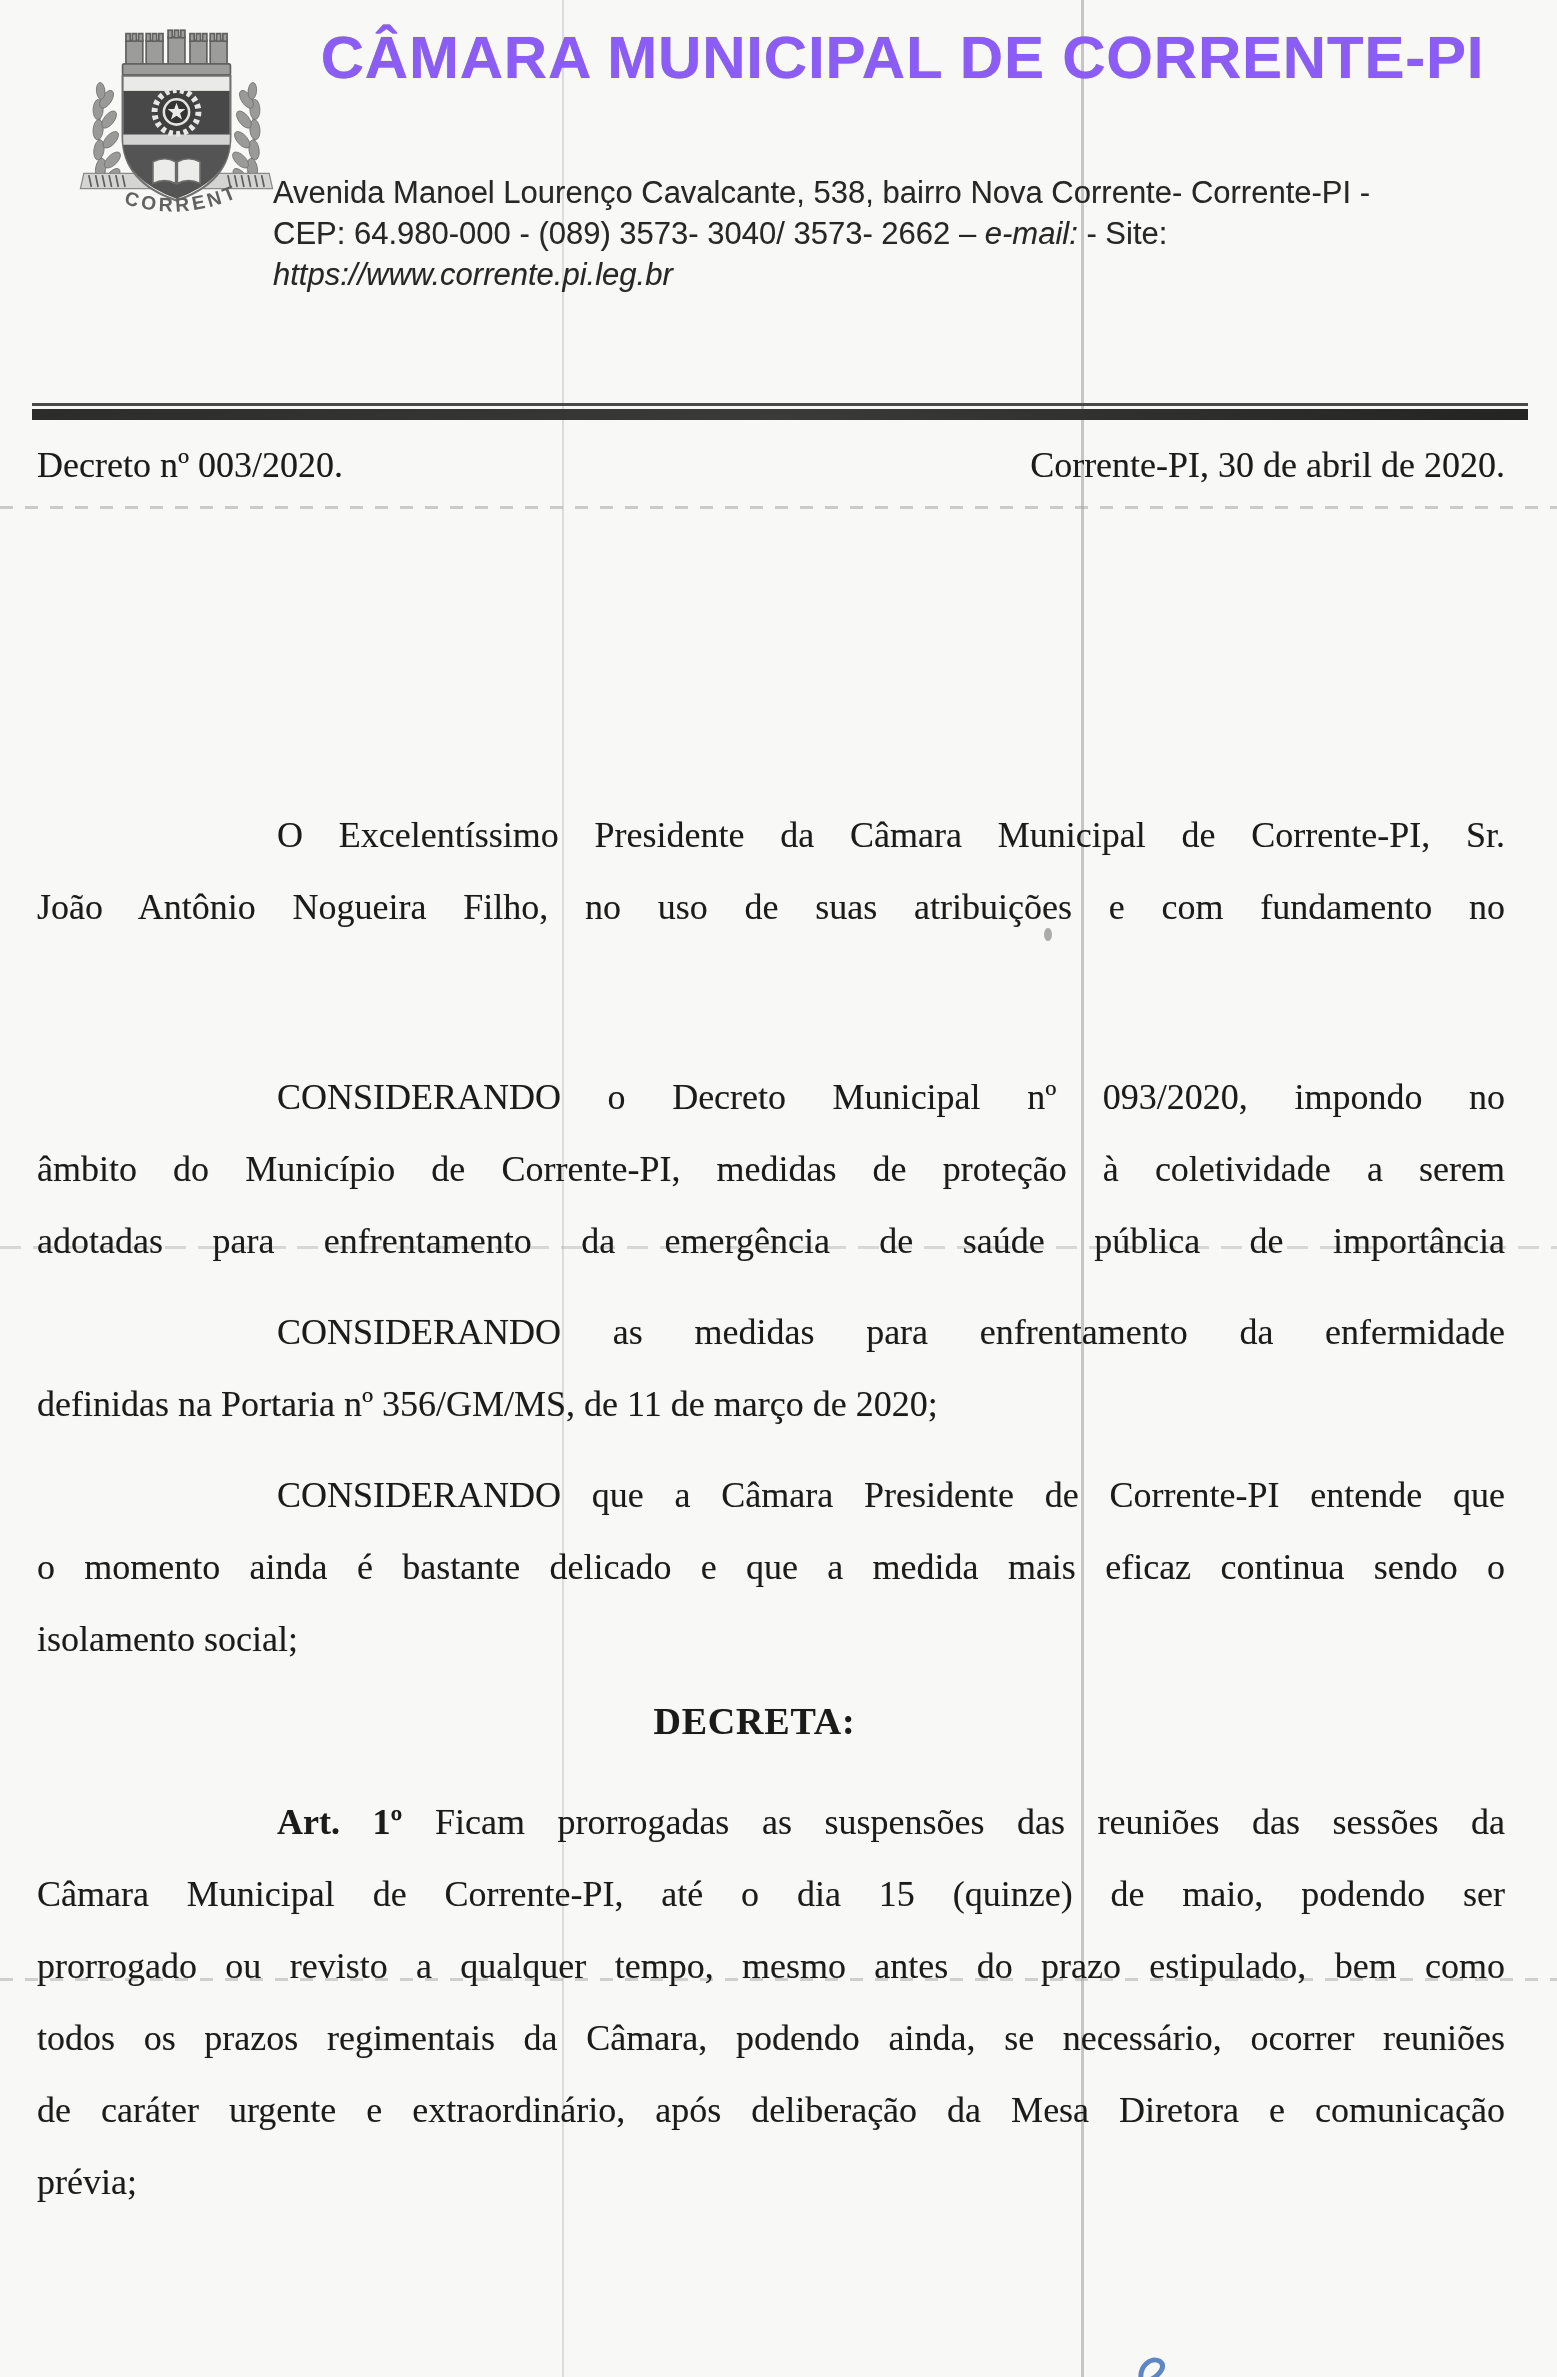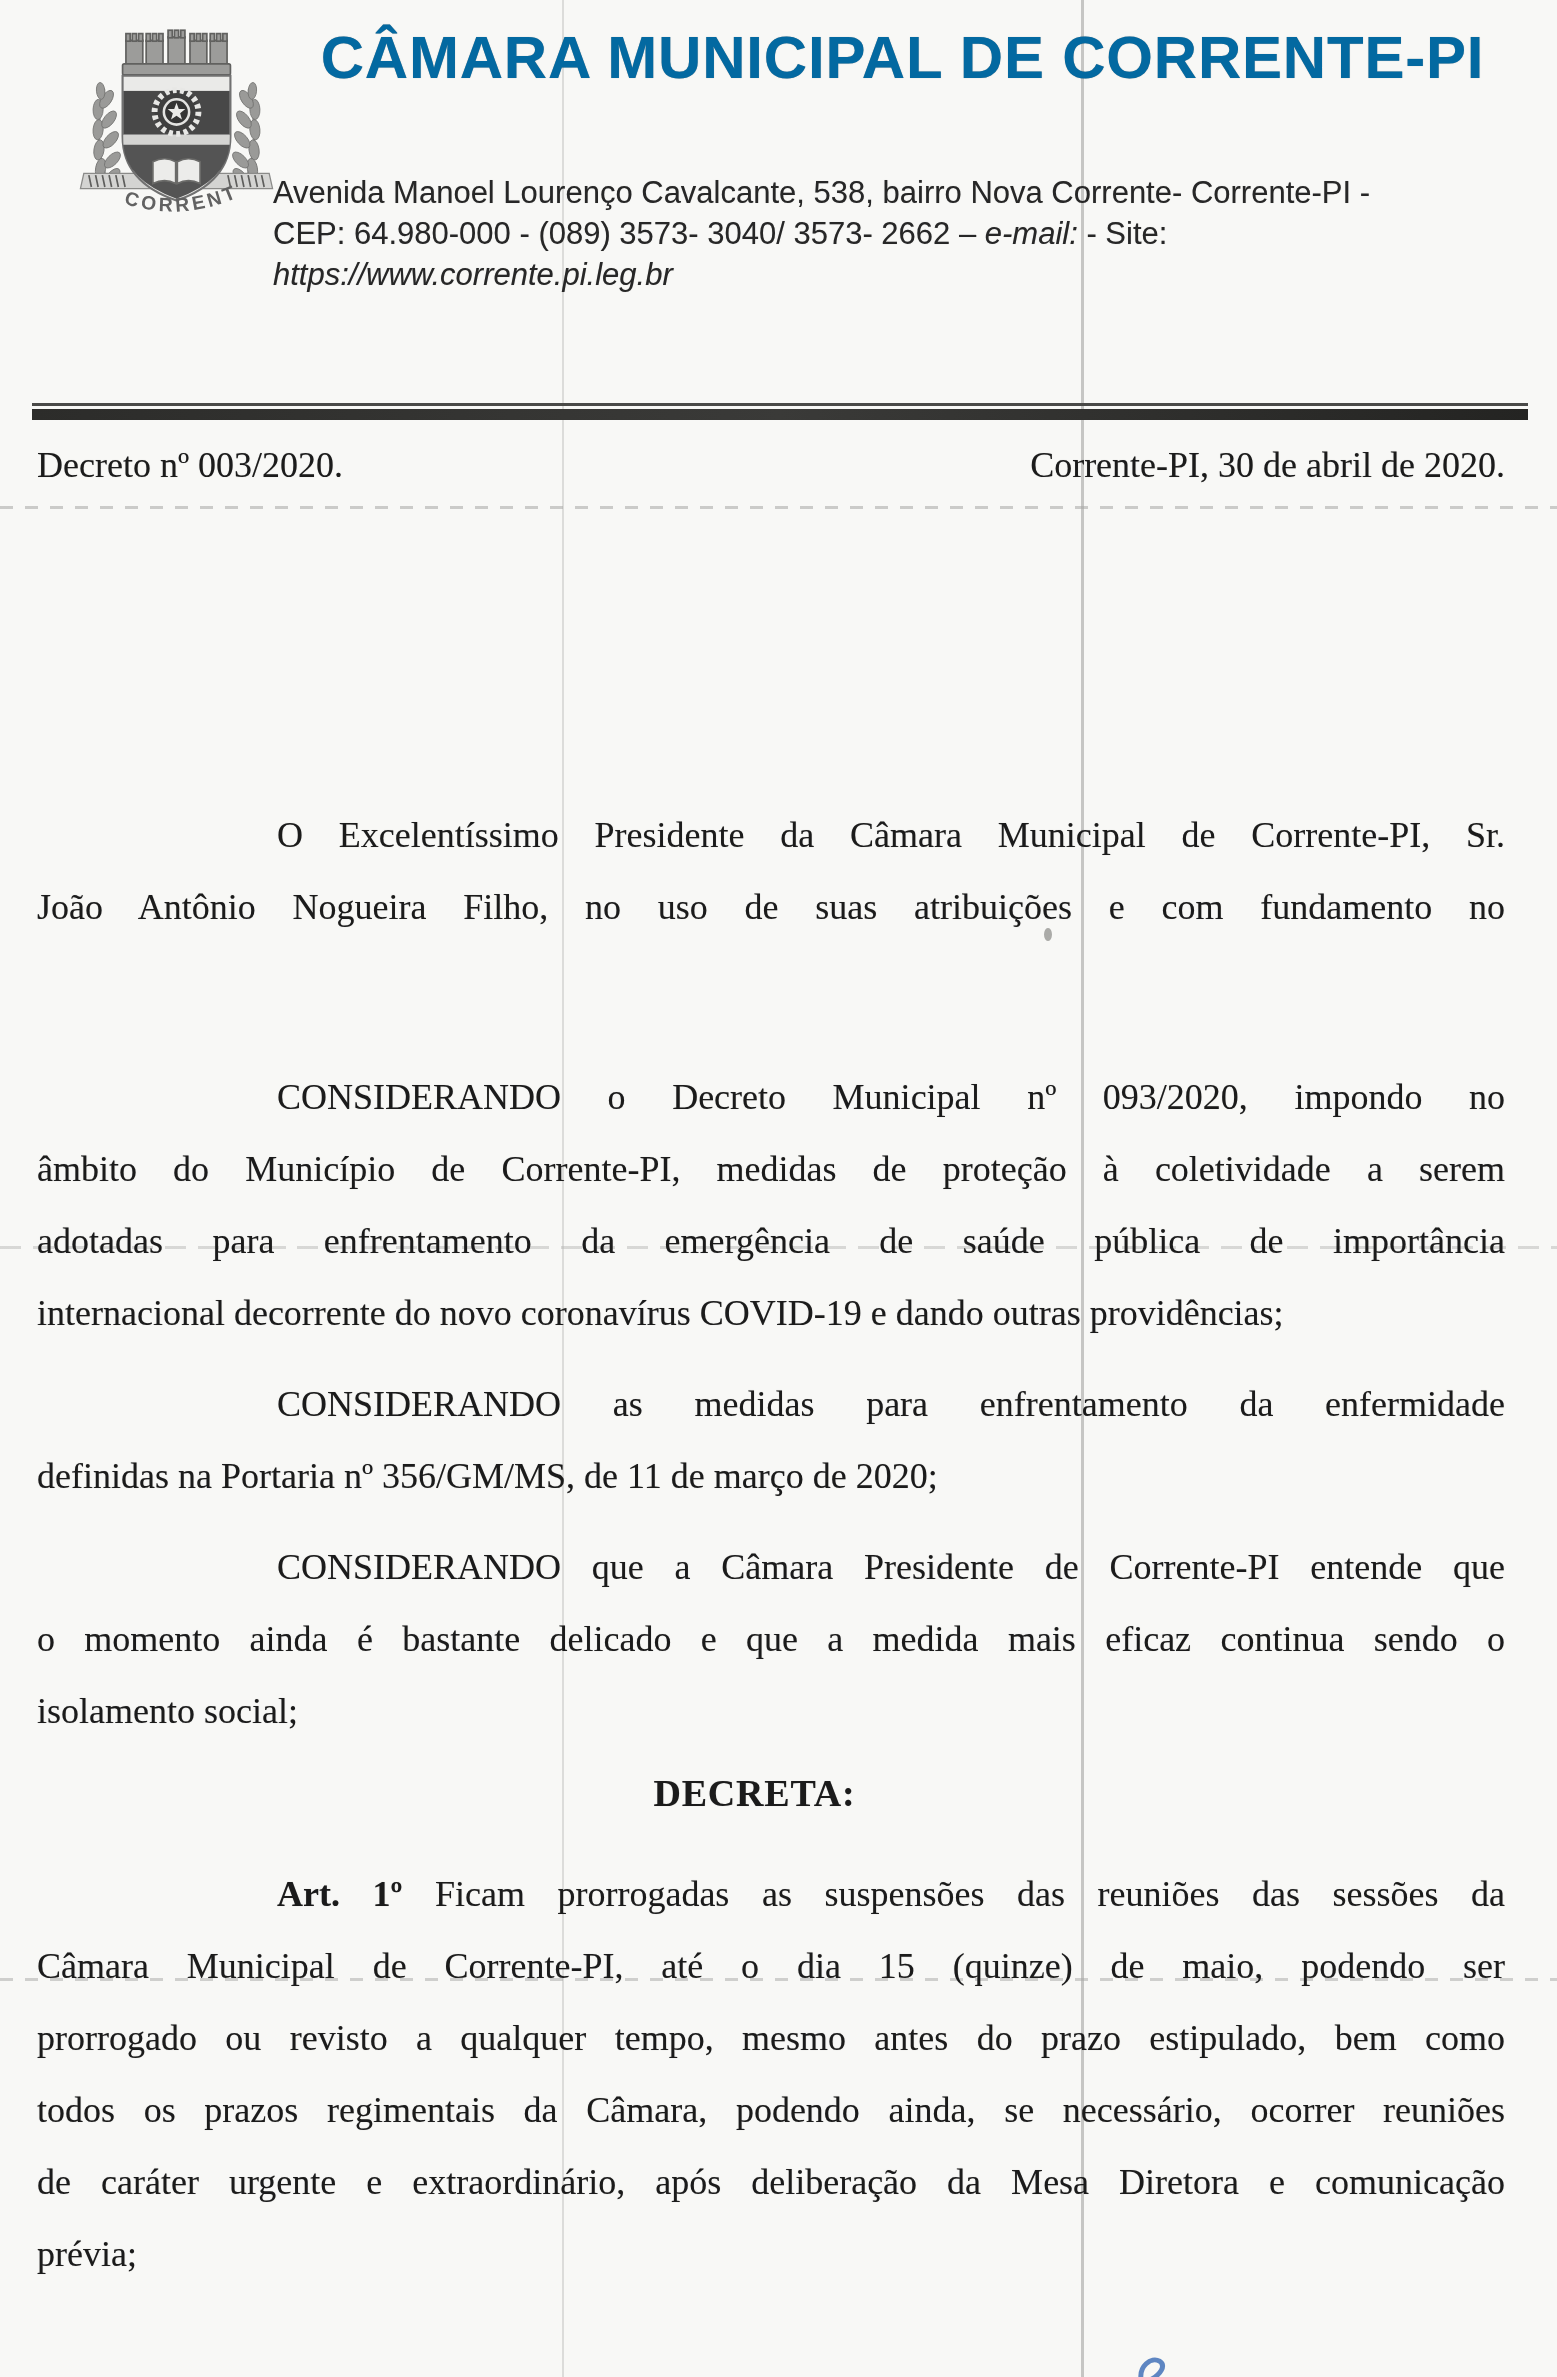--- a/index.html
+++ b/index.html
@@ -20,21 +20,21 @@
   .scanline-1{top:506px;opacity:.55;}
   .scanline-2{top:1246px;opacity:.45;background:repeating-linear-gradient(90deg,#b0b0ae 0 21.5px,transparent 21.5px 33px);}
   .scanline-3{top:1978px;opacity:.5;}
   .speck{position:absolute;background:#8a8a88;border-radius:50%;opacity:.7;}
   
   .logo{position:absolute;left:75px;top:10px;filter:blur(0.4px) contrast(.95);}
   .org-title{
     position:absolute;left:273px;top:23px;width:1259px;
     font-family:"Liberation Sans", sans-serif;font-weight:700;
     font-size:60px;line-height:70px;letter-spacing:0.8px;
-    text-align:center;color:#0369a1;white-space:nowrap;
+    text-align:center;color:#8b5cf6;white-space:nowrap;
     text-shadow:0 0 0.8px rgba(0,0,0,.4);
   }
   .org-address{
     position:absolute;left:273px;top:172px;width:1259px;
     font-family:"Liberation Sans", sans-serif;font-size:31px;line-height:41px;
     text-align:left;color:#272727;text-shadow:0 0 0.8px rgba(0,0,0,.25);
   }
   .org-address div{white-space:nowrap;}
   .org-address .it{font-style:italic;}
   
@@ -173,21 +173,20 @@
 
   <main class="doc-body">
     <div class="para para-1">
         <div class="bline jline ind">O Excelentíssimo Presidente da Câmara Municipal de Corrente-PI, Sr.</div>
         <div class="bline jline">João Antônio Nogueira Filho, no uso de suas atribuições e com fundamento no</div>
       </div>
     <div class="para para-2">
         <div class="bline jline ind">CONSIDERANDO o Decreto Municipal nº 093/2020, impondo no</div>
         <div class="bline jline">âmbito do Município de Corrente-PI, medidas de proteção à coletividade a serem</div>
         <div class="bline jline">adotadas para enfrentamento da emergência de saúde pública de importância</div>
-        <div class="bline lline">internacional decorrente do novo coronavírus COVID-19 e dando outras providências;</div>
       </div>
     <div class="para para-3">
         <div class="bline jline ind">CONSIDERANDO as medidas para enfrentamento da enfermidade</div>
         <div class="bline lline">definidas na Portaria nº 356/GM/MS, de 11 de março de 2020;</div>
       </div>
     <div class="para para-4">
         <div class="bline jline ind">CONSIDERANDO que a Câmara Presidente de Corrente-PI entende que</div>
         <div class="bline jline">o momento ainda é bastante delicado e que a medida mais eficaz continua sendo o</div>
         <div class="bline lline">isolamento social;</div>
       </div>

